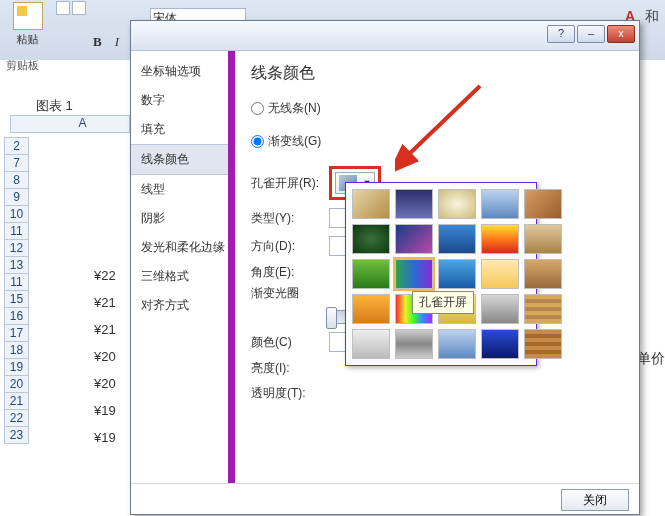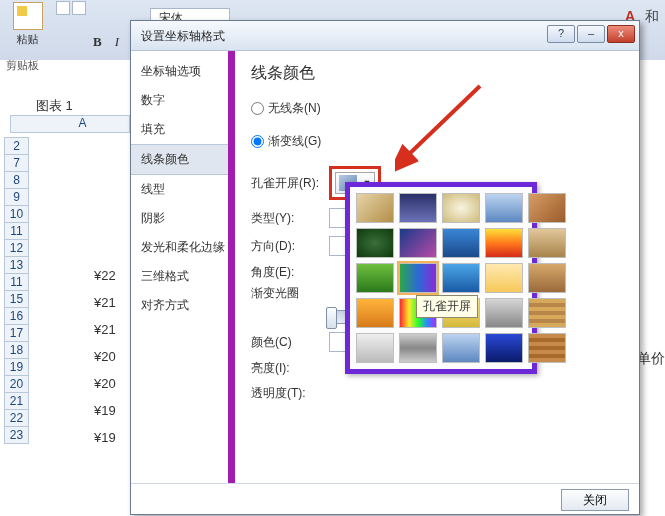--- a/index.html
+++ b/index.html
@@ -7,21 +7,21 @@
 
 .worksheet{position:absolute;left:0;top:0;width:665px;height:516px;background:#fff}
 .ribbon-bits{position:absolute;left:0;top:0;width:665px;height:60px;background:linear-gradient(#dde6f2,#cfd9e9)}
 .paste-area{position:absolute;left:5px;top:0;width:45px;height:55px;text-align:center}
 .paste-area .pic{width:30px;height:28px;margin:2px auto;background:#fff;border:1px solid #c8a15c;position:relative}
 .paste-area .pic:before{content:"";position:absolute;left:3px;top:3px;width:10px;height:10px;background:#f3c94a}
 .paste-area .txt{font-size:11px;color:#333}
 .clip-label{position:absolute;left:6px;top:58px;font-size:11px;color:#555}
 .small-btns{position:absolute;left:55px;top:0;width:70px;height:55px}
 .small-btns .b{width:14px;height:14px;border:1px solid #a8b7cc;margin:1px;display:inline-block;background:#fff}
-.font-name{position:absolute;left:150px;top:8px;width:80px;height:18px;border:1px solid #a8b7cc;background:#fff;font-size:12px;padding:1px 8px;color:#333}
+.font-name{position:absolute;left:150px;top:8px;width:96px;height:18px;border:1px solid #a8b7cc;background:#fff;font-size:12px;padding:1px 2px;color:#333}
 .biu{position:absolute;left:93px;top:34px;color:#333;font-size:13px}
 .biu span{display:inline-block;width:18px;font-family:"Times New Roman"}
 .right-rib{position:absolute;right:0;top:8px;color:#444;font-size:14px}
 .right-rib span{margin-right:6px}
 
 .chart-label{position:absolute;left:36px;top:97px;font-size:13px;color:#333}
 .grid-hdr{position:absolute;left:10px;top:115px;width:120px;height:18px;background:#eef3f9;border:1px solid #b8c7d9;color:#2a5598;text-align:center;font-size:12px;line-height:17px}
 .colA{position:absolute;left:35px;top:115px;width:95px;text-align:center;line-height:17px;color:#1f497d}
 .rowhdrs{position:absolute;left:4px;top:137px}
 .rowhdrs div{width:25px;height:18px;background:#eef3f9;border:1px solid #b8c7d9;color:#1f497d;text-align:center;line-height:17px;font-size:12px;margin-bottom:-1px}
@@ -53,21 +53,21 @@
 .dd .ar{width:16px;height:18px;border-left:1px solid #a8b7cc;text-align:center;line-height:18px;color:#333;font-size:9px}
 
 .preset-box{display:inline-flex;align-items:center;border:1px solid #a6a6a6;height:22px;background:linear-gradient(#fdfdfd,#e8edf4)}
 .preset-sw{width:18px;height:16px;margin:0 3px;background:linear-gradient(135deg,#b6cae4,#6a8bb6)}
 .preset-ar{width:14px;text-align:center;font-size:9px;color:#333}
 .preset-outline{border:3px solid #d62f1e;padding:3px;display:inline-block}
 
 .slider{height:14px;background:linear-gradient(#c7d3e6,#e6ecf5);border:1px solid #8a9ab2;width:160px;border-radius:2px;position:relative}
 .slider .thumb{position:absolute;left:-4px;top:-4px;width:11px;height:22px;background:linear-gradient(#fdfdfd,#d7dfe9);border:1px solid #7f8fa8;border-radius:2px}
 
-.gradpop{position:absolute;left:345px;top:182px;width:192px;background:#fcfcfc;border:5px solid #6d28d9;box-shadow:2px 2px 5px rgba(0,0,0,.3);padding:6px}
+.gradpop{position:absolute;left:345px;top:182px;width:192px;background:#fcfcfc;border:1px solid #6d28d9;box-shadow:2px 2px 5px rgba(0,0,0,.3);padding:6px}
 .gradgrid{display:grid;grid-template-columns:repeat(5,38px);grid-auto-rows:30px;gap:5px}
 .gsw{border:1px solid #bfbfbf}
 .gsw.hov{outline:2px solid #f4b35a}
 .tooltip{position:absolute;left:66px;top:108px;background:#ffffe8;border:1px solid #8a8a6a;font-size:12px;padding:2px 6px;color:#333;white-space:nowrap}
 
 .footbar{height:32px;border-top:1px solid #d0d7e0;display:flex;justify-content:flex-end;align-items:center;padding-right:10px}
 .closebtn{width:68px;height:22px;border:1px solid #8a9ab2;background:linear-gradient(#fdfdfd,#e4e9f1);font-size:12px;text-align:center;line-height:20px}
 
 .arrow{position:absolute;left:395px;top:76px;width:100px;height:100px;pointer-events:none}
 .arrow svg{width:100px;height:100px}
@@ -127,21 +127,20 @@
       <div>¥20</div>
       <div>¥20</div>
       <div>¥19</div>
       <div>¥19</div>
     </div>
   <div class="redge">单价</div>
 </div>
 
 <div class="dialog">
   <div class="titlebar">
-    <span class="t">设置坐标轴格式</span>
     <div class="winbtns">
       <div class="winbtn">?</div>
       <div class="winbtn">–</div>
       <div class="winbtn close">x</div>
     </div>
   </div>
 
   <div class="dbody">
     <div class="sidenav" id="sidenav">
         <div class="it">坐标轴选项</div>

